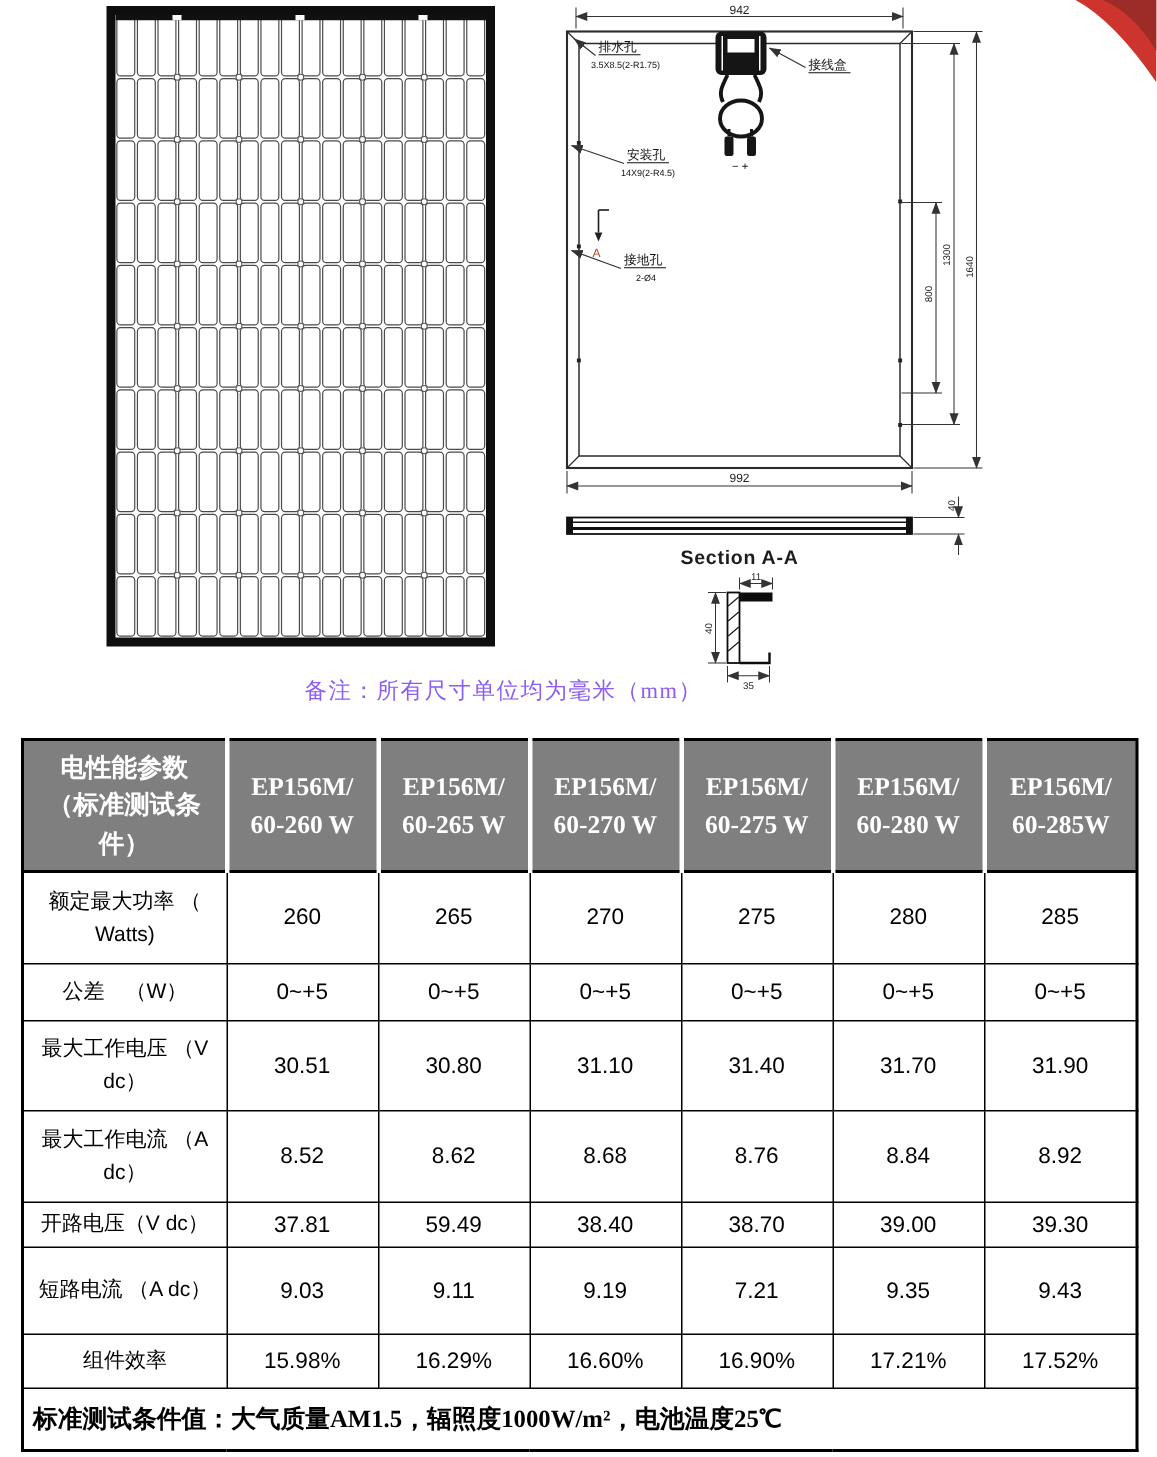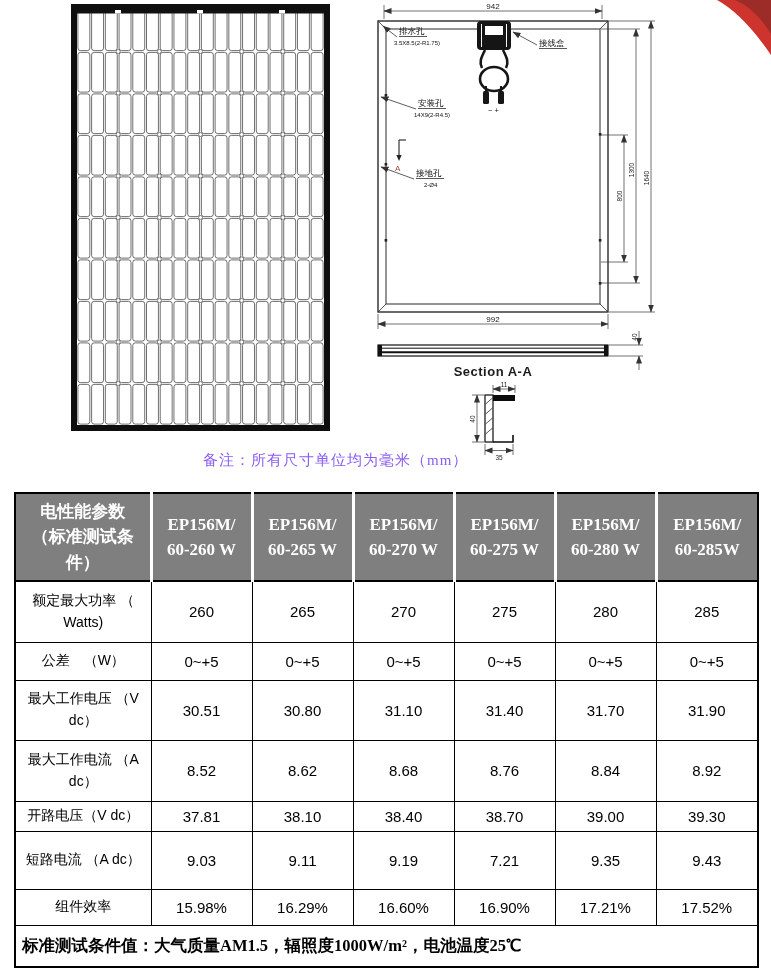--- a/index.html
+++ b/index.html
@@ -498,21 +498,21 @@
         <td>8.52</td>
         <td>8.62</td>
         <td>8.68</td>
         <td>8.76</td>
         <td>8.84</td>
         <td>8.92</td>
       </tr>
       <tr style="height: 30px;">
         <td class="lbl">开路电压（V dc）</td>
         <td>37.81</td>
-        <td>38.10</td>
+        <td>59.49</td>
         <td>38.40</td>
         <td>38.70</td>
         <td>39.00</td>
         <td>39.30</td>
       </tr>
       <tr style="height: 58px;">
         <td class="lbl">短路电流 （A dc）</td>
         <td>9.03</td>
         <td>9.11</td>
         <td>9.19</td>

